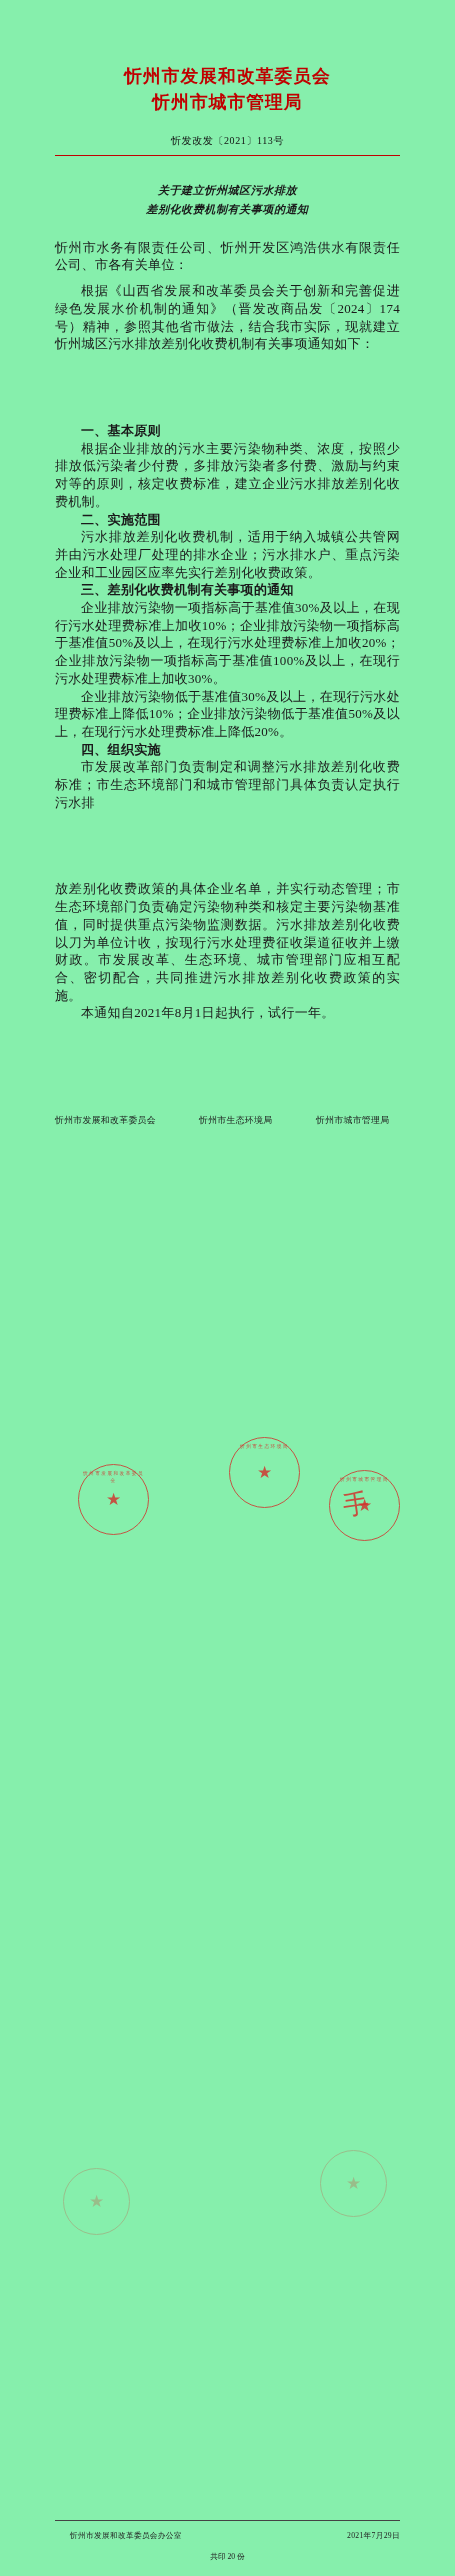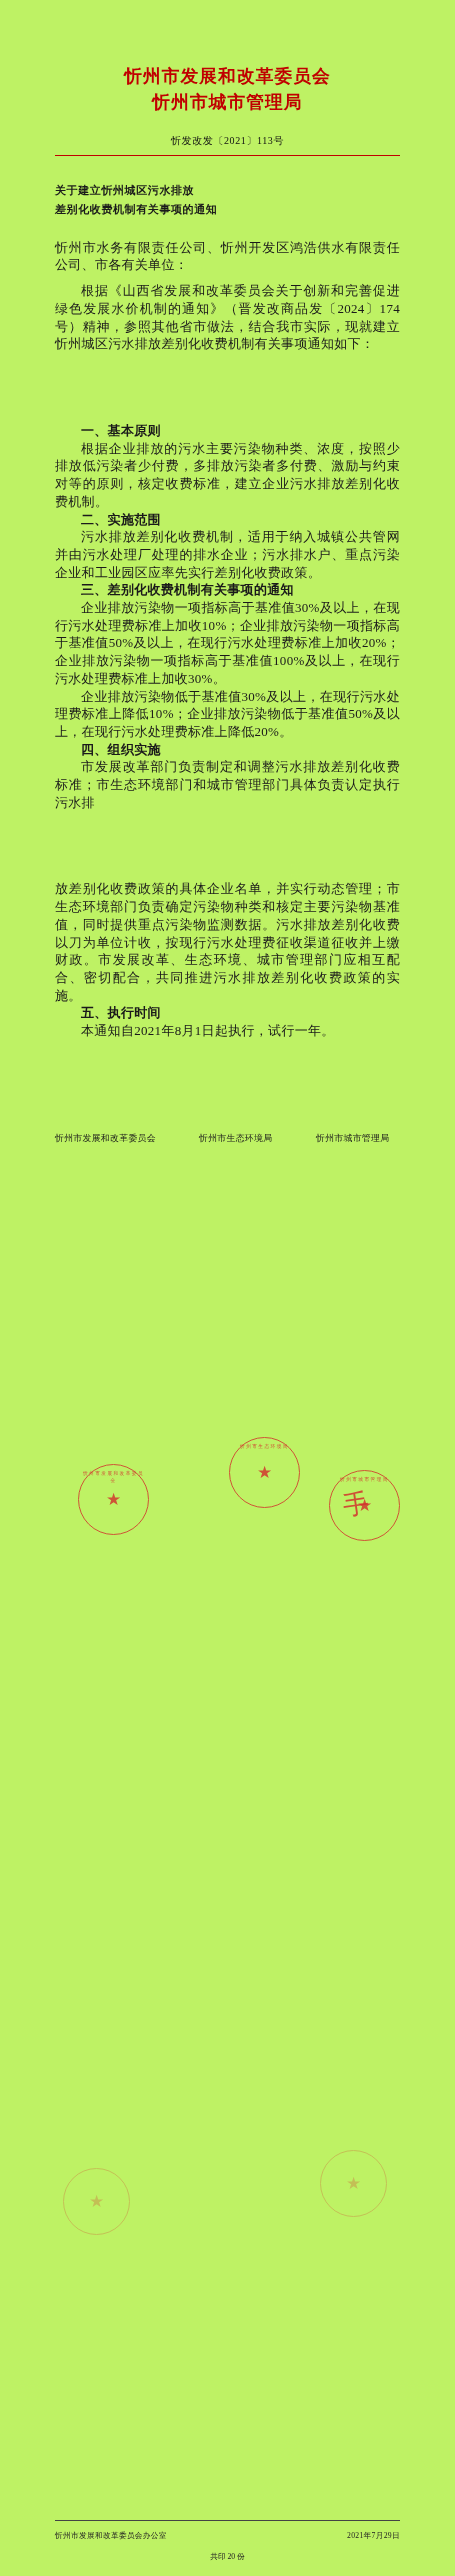--- a/index.html
+++ b/index.html
@@ -13,21 +13,21 @@
     position: relative;
     font-family: "Liberation Serif", serif;
     color: #1a1a1a;
   }
   .page {
     position: relative;
     width: 455px;
     height: 2576px;
     box-sizing: border-box;
     padding: 0 55px;
-    background: #bef264;
+    background: #86efac;
   }
 
   
   .letterhead {
     padding-top: 63px;
     text-align: center;
   }
   .lh-line {
     color: #c00000;
     font-family: "Liberation Serif", serif;
@@ -50,24 +50,26 @@
   .red-rule {
     margin: 6.9px auto 0 auto;
     width: 345px;
     height: 1.1px;
     background: #c00000;
   }
 
   
   .doc-title {
     margin-top: 25px;
+    text-align: center;
     font-weight: bold;
     font-size: 11px;
     line-height: 19px;
     letter-spacing: 0.6px;
+    font-style: italic;
   }
 
   
   .body-text {
     margin-top: 19.4px;
     font-size: 13px;
     line-height: 17.7px;
     text-align: justify;
     letter-spacing: 0.3px;
   }
@@ -154,21 +156,21 @@
   .footer-rule {
     position: absolute;
     left: 55px;
     right: 55px;
     bottom: 55px;
     height: 0.6px;
     background: #444;
   }
   .footer {
     position: absolute;
-    left: 55px;
+    left: 70px;
     right: 55px;
     bottom: 35px;
     display: flex;
     justify-content: space-between;
     font-size: 7.7px;
     color: #222;
     letter-spacing: 0.3px;
   }
   .footer-center {
     position: absolute;
@@ -213,21 +215,20 @@
     <p>企业排放污染物一项指标高于基准值30%及以上，在现行污水处理费标准上加收10%；企业排放污染物一项指标高于基准值50%及以上，在现行污水处理费标准上加收20%；企业排放污染物一项指标高于基准值100%及以上，在现行污水处理费标准上加收30%。</p>
     <p>企业排放污染物低于基准值30%及以上，在现行污水处理费标准上降低10%；企业排放污染物低于基准值50%及以上，在现行污水处理费标准上降低20%。</p>
 
     <p class="section-head">四、组织实施</p>
     <p>市发展改革部门负责制定和调整污水排放差别化收费标准；市生态环境部门和城市管理部门具体负责认定执行污水排</p>
 
     <div class="gap-lg"></div>
 
     <p class="noindent">放差别化收费政策的具体企业名单，并实行动态管理；市生态环境部门负责确定污染物种类和核定主要污染物基准值，同时提供重点污染物监测数据。污水排放差别化收费以刀为单位计收，按现行污水处理费征收渠道征收并上缴财政。市发展改革、生态环境、城市管理部门应相互配合、密切配合，共同推进污水排放差别化收费政策的实施。</p>
 
-    <p class="section-head">五、执行时间</p>
     <p>本通知自2021年8月1日起执行，试行一年。</p>
   </div>
 
   <div class="sig-row">
     <div class="sig-item sig-1">忻州市发展和改革委员会</div>
     <div class="sig-item sig-2">忻州市生态环境局</div>
     <div class="sig-item sig-3">忻州市城市管理局</div>
   </div>
 
   <div class="seal seal-a">

